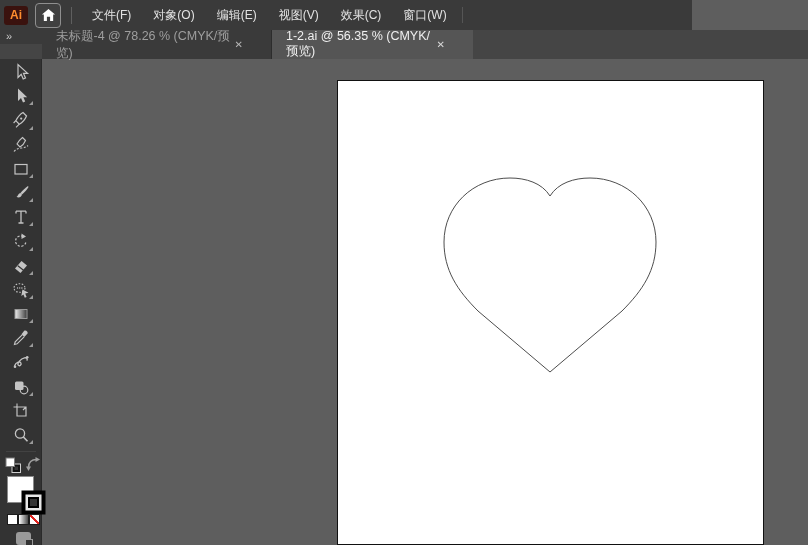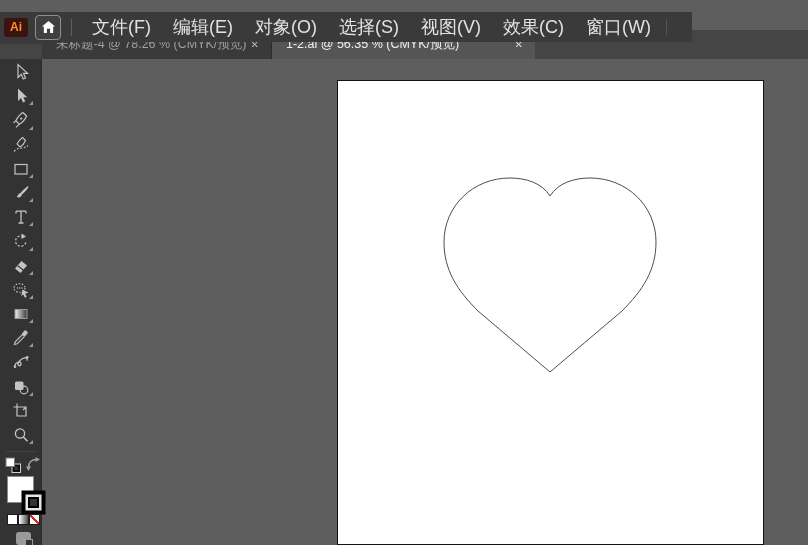--- a/index.html
+++ b/index.html
@@ -1,41 +1,41 @@
 <!DOCTYPE html>
 <html><head>
 <meta charset="utf-8">
 <style>
   html,body{margin:0;padding:0;background:#222;}
   .stage{position:relative;width:808px;height:545px;overflow:hidden;
          font-family:"Liberation Sans","DejaVu Sans",sans-serif;background:#5e5e5e;}
 
   
   .menubar{position:absolute;left:0;top:0;width:692px;height:30px;background:#3a3a3a;
-           display:flex;align-items:center;z-index:5;margin-top:12px;}
+           display:flex;align-items:center;z-index:5;}
   .ai-logo{width:24px;height:19px;margin-left:4px;border-radius:3px;background:#3a120e;
            color:#ff8d2e;font-weight:bold;font-size:12px;display:flex;align-items:center;
            justify-content:center;cursor:default;}
   .home-btn{width:24px;height:23px;margin-left:7px;border:1px solid #8f8f8f;border-radius:4px;
             display:flex;align-items:center;justify-content:center;background:#404040;}
   .menu-sep{width:1px;height:17px;background:#5f5f5f;margin:0 9px 0 10px;}
   .menu-items{display:flex;align-items:center;height:100%;}
-  .menu-item{color:#e2e2e2;font-size:18px;padding:0 11px;height:100%;display:flex;
+  .menu-item{color:#e2e2e2;font-size:12px;padding:0 11px;height:100%;display:flex;
              align-items:center;cursor:default;}
   .menu-sep2{width:1px;height:16px;background:#555;margin-left:4px;}
 
   
   .tabrow{position:absolute;left:0;top:30px;width:808px;height:29px;background:#454545;
           display:flex;z-index:4;}
   .dock-head{width:42px;height:14px;background:#3a3a3a;color:#c9c9c9;font-size:11px;
              line-height:13px;padding-left:6px;box-sizing:border-box;}
   .tab{height:29px;display:flex;align-items:center;box-sizing:border-box;
-       padding:0 8px 0 14px;font-size:12.5px;cursor:default;}
+       padding:0 24px 0 14px;font-size:12.5px;cursor:default;}
   .tab.inactive{background:#3a3a3a;color:#9e9e9e;width:230px;border-right:1px solid #2c2c2c;}
-  .tab.active{background:#555555;color:#efefef;width:263px;}
+  .tab.active{background:#555555;color:#efefef;width:201px;}
   .tab .close{margin-left:auto;font-size:10px;padding:2px 4px;color:#b5b5b5;}
   .tab.active .close{color:#d8d8d8;}
 
   
   .toolbar{position:absolute;left:0;top:30px;width:42px;height:515px;background:#333333;
            z-index:3;box-sizing:border-box;border-right:1px solid #2a2a2a;}
   .grip{height:6px;width:22px;margin:18px auto 6px auto;
         background:repeating-linear-gradient(90deg,#5c5c5c 0 1px,transparent 1px 3px);}
   .tools{display:flex;flex-direction:column;align-items:center;}
   .slot{position:relative;width:28px;height:24.2px;display:flex;align-items:center;
@@ -78,23 +78,22 @@
       <span>Ai</span>
     </div>
     <div class="home-btn">
       <svg width="15" height="14" viewBox="0 0 16 15">
         <path d="M8,1 L15,7 L13,7 L13,14 L9.7,14 L9.7,9.5 L6.3,9.5 L6.3,14 L3,14 L3,7 L1,7 Z" fill="#ffffff"></path>
       </svg>
     </div>
     <div class="menu-sep"></div>
     <div class="menu-items">
       <div class="menu-item">文件(F)</div>
+      <div class="menu-item">对象(O)</div>
       <div class="menu-item">编辑(E)</div>
-      <div class="menu-item">对象(O)</div>
-      <div class="menu-item">选择(S)</div>
       <div class="menu-item">视图(V)</div>
       <div class="menu-item">效果(C)</div>
       <div class="menu-item">窗口(W)</div>
     </div>
     <div class="menu-sep2"></div>
   </div>
 
   <div class="tabrow">
     <div class="dock-head">
       <span>»</span>

